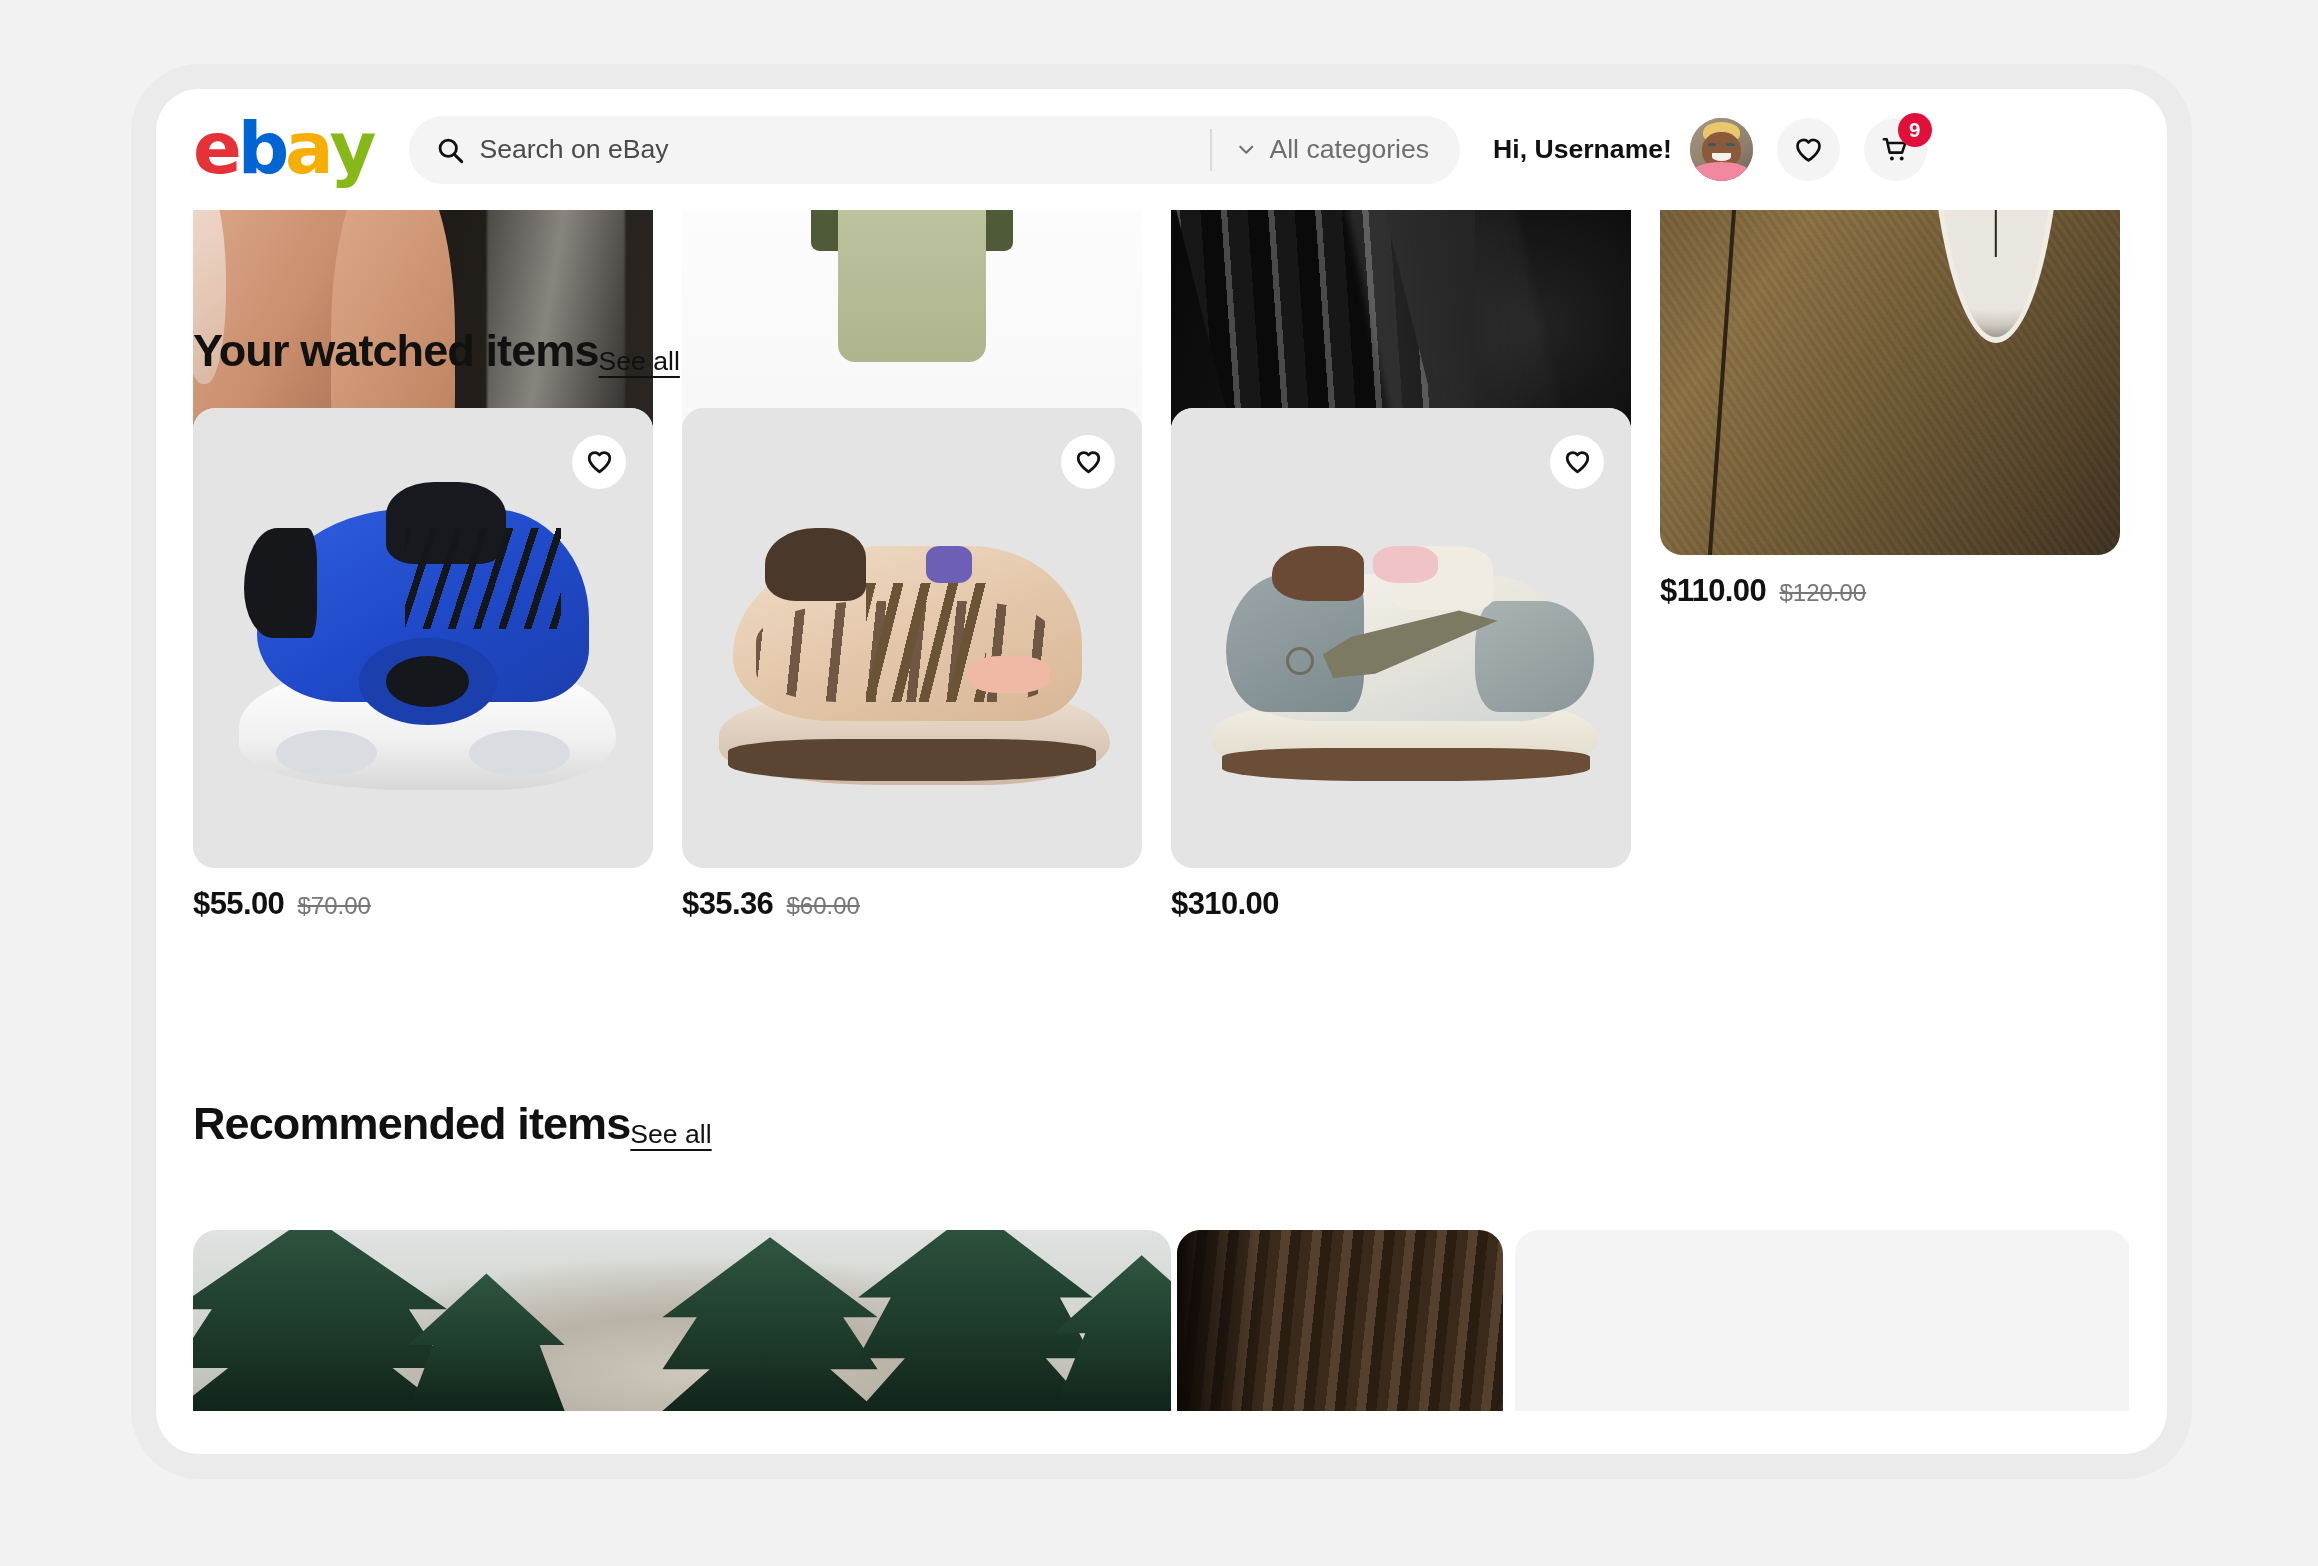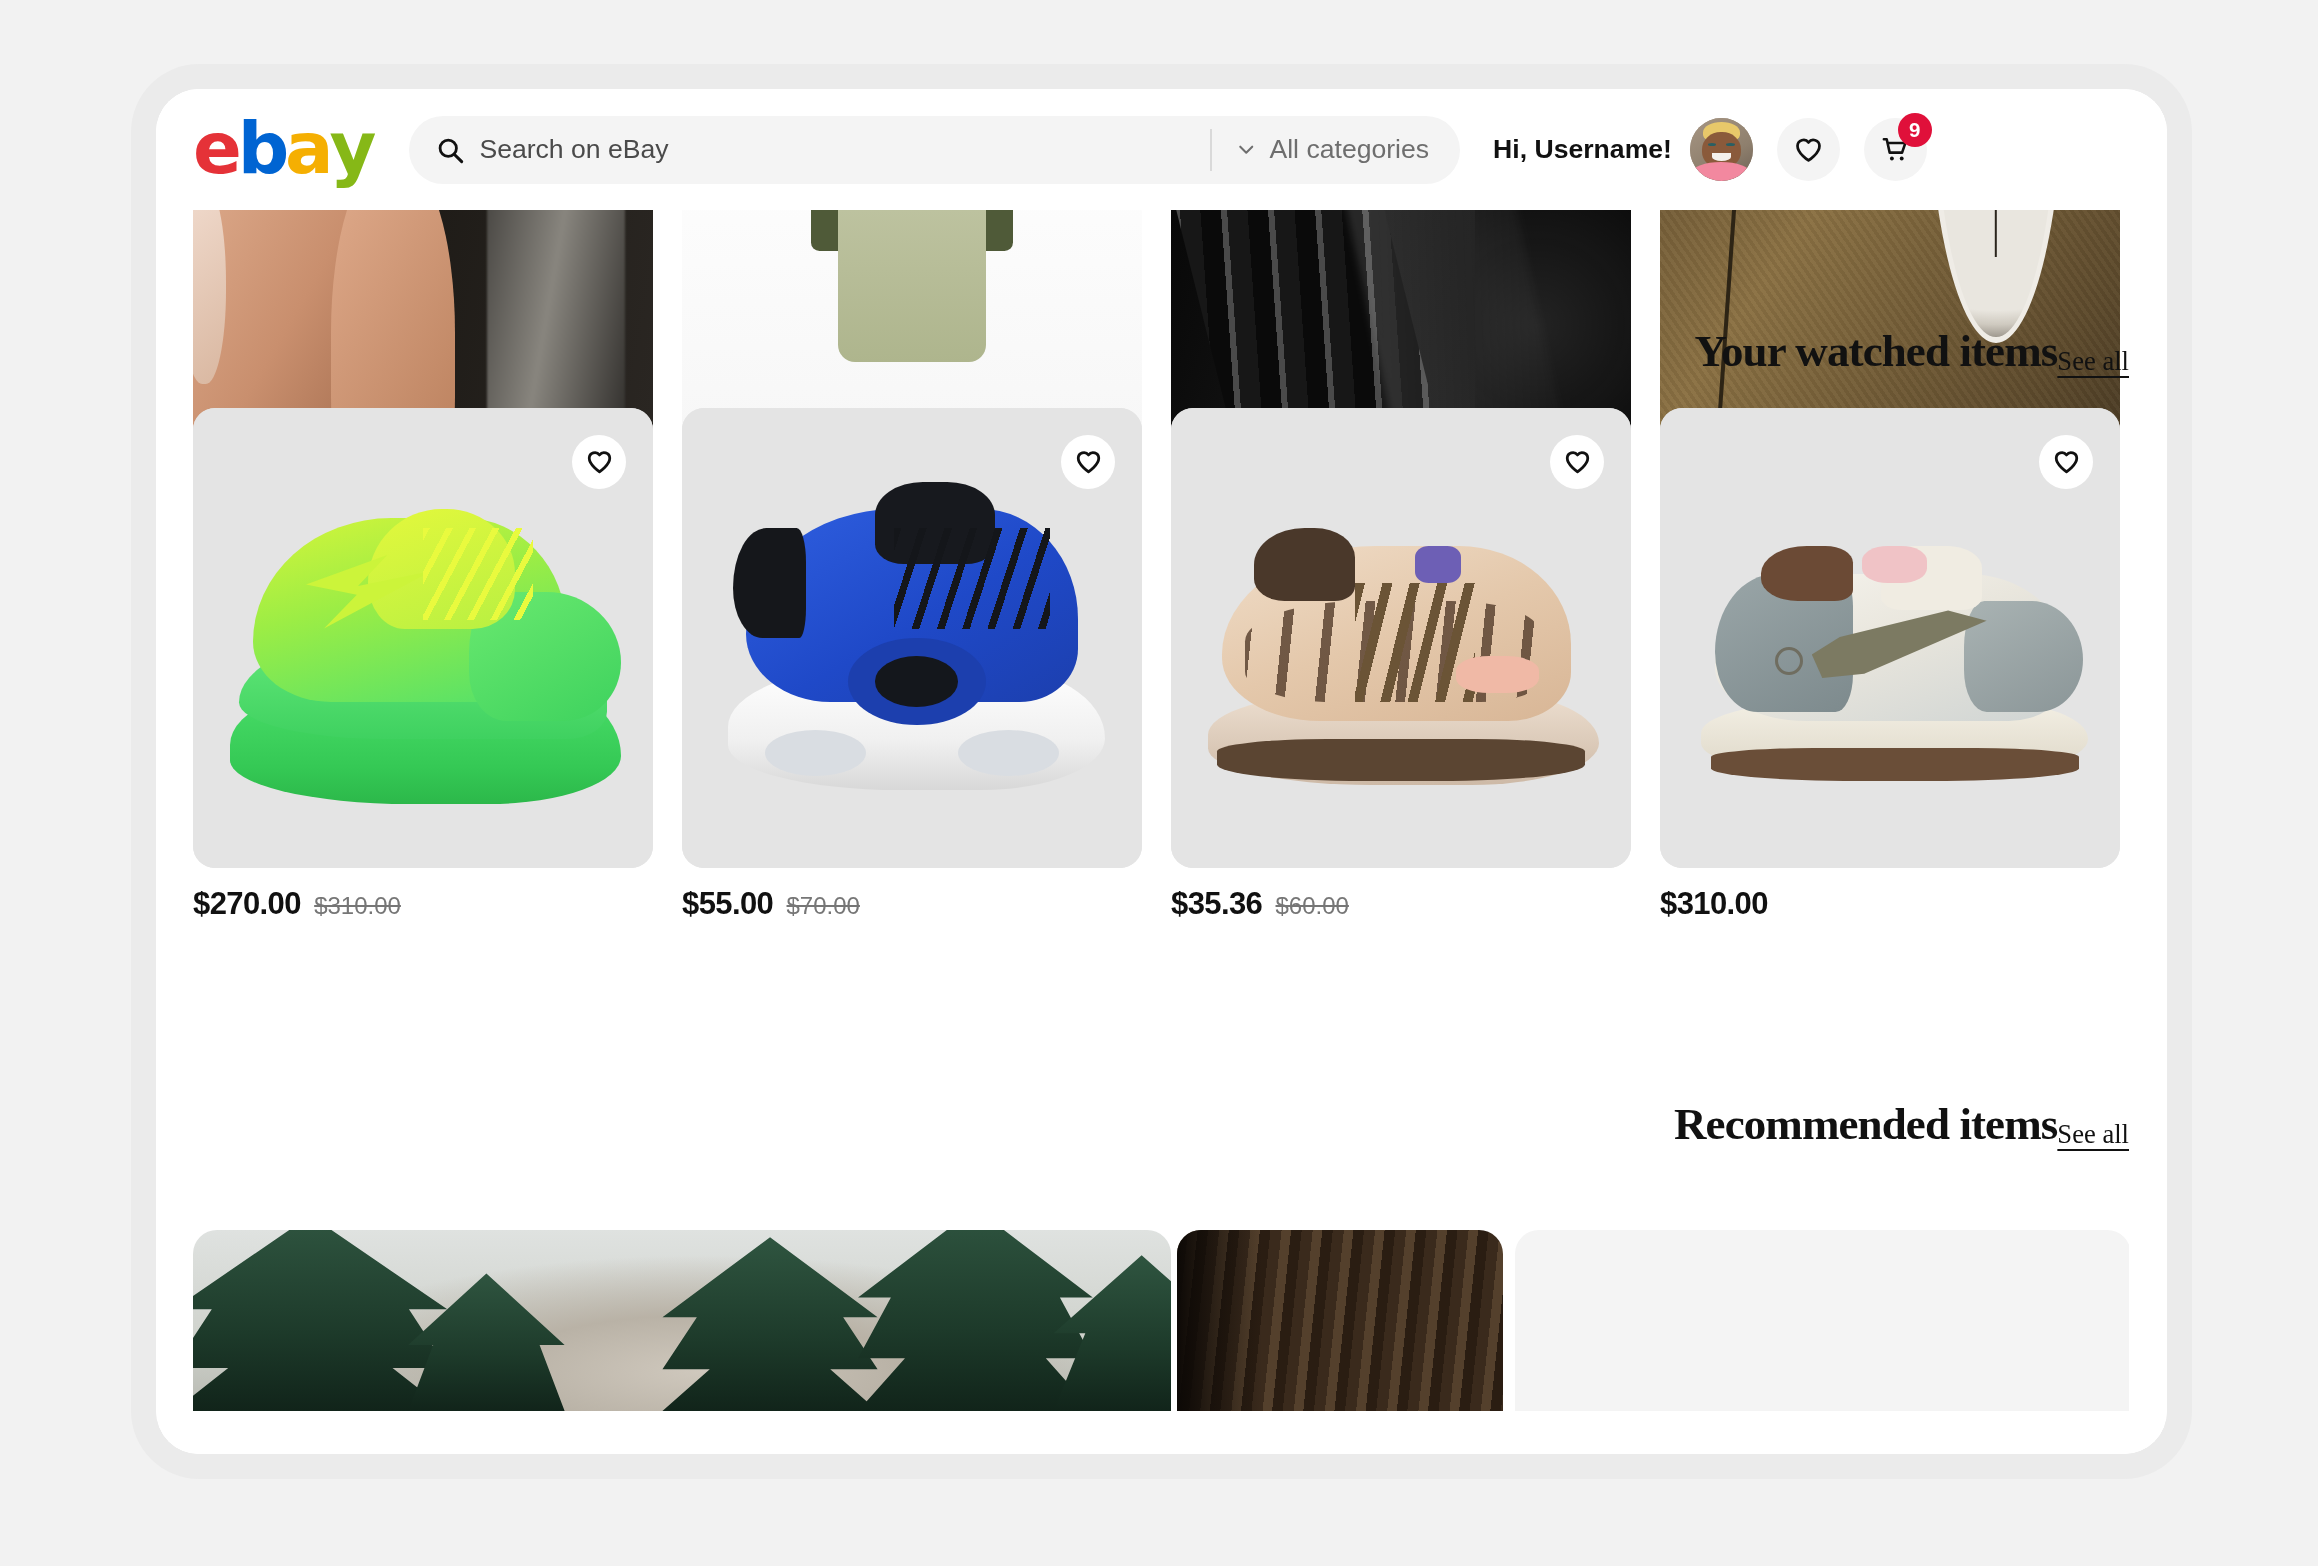--- a/index.html
+++ b/index.html
@@ -140,23 +140,22 @@
   .fav {
     position:absolute; top:26.6px; right:26.6px;
     width:54px; height:54px; border-radius:50%;
     background:#fff; display:flex; align-items:center; justify-content:center;
     cursor:pointer; border:none;
   }
   .fav svg { width:29px; height:29px; }
 
   
   .sec-head {
-    display:flex; align-items:flex-end; justify-content:flex-end;
+    display:flex; align-items:flex-end; justify-content:flex-start;
     padding-bottom:31px;
-    font-family:Liberation Serif, serif;
   }
   .sec-title { font-size:45px; font-weight:700; color:#111; letter-spacing:-0.9px; }
   .see-all { font-size:26.6px; color:#111; text-decoration:underline;
              text-underline-offset:6px; cursor:pointer; white-space:nowrap; }
 
   
   .row-top { position:absolute; left:37px; top:-115px; }
   .sec-watched { position:absolute; left:37px; top:115px; width:1936px; }
   .sec-shops   { position:absolute; left:37px; top:888px; width:1936px; }
 
@@ -493,43 +492,20 @@
     </div>
 
     <div class="sec-watched">
       <div class="sec-head">
         <div class="sec-title">Your watched items</div>
         <div class="see-all">See all</div>
       </div>
 
       <div class="grid">
 
-        <div class="card">
-          <div class="thumb sq">
-            <div class="sneak-bg"></div>
-            <div class="pic s1">
-              <div class="sole"></div>
-                  <div class="mid"></div>
-              <div class="upper"></div>
-                  <div class="toe"></div>
-              <div class="collar"></div>
-                  <div class="bolt1"></div>
-                  <div class="lace"></div>
-            </div>
-            <button class="fav">
-              <svg viewBox="0 0 24 24" fill="none">
-                <path d="M12 20.5S3.5 15 3.5 9.2A4.7 4.7 0 0 1 12 6.6a4.7 4.7 0 0 1 8.5 2.6c0 5.8-8.5 11.3-8.5 11.3z" stroke="#111" stroke-width="2.3" stroke-linejoin="round"></path>
-              </svg>
-            </button>
-          </div>
-          <div class="price-row">
-            <span class="price">$270.00</span>
-            <span class="price-old">$310.00</span>
-          </div>
-        </div>
 
         <div class="card">
           <div class="thumb sq">
             <div class="sneak-bg"></div>
             <div class="pic s2">
               <div class="soleW"></div>
                   <div class="bubbleL"></div>
                   <div class="bubbleR"></div>
               <div class="blueU"></div>
                   <div class="ovalB"></div>

